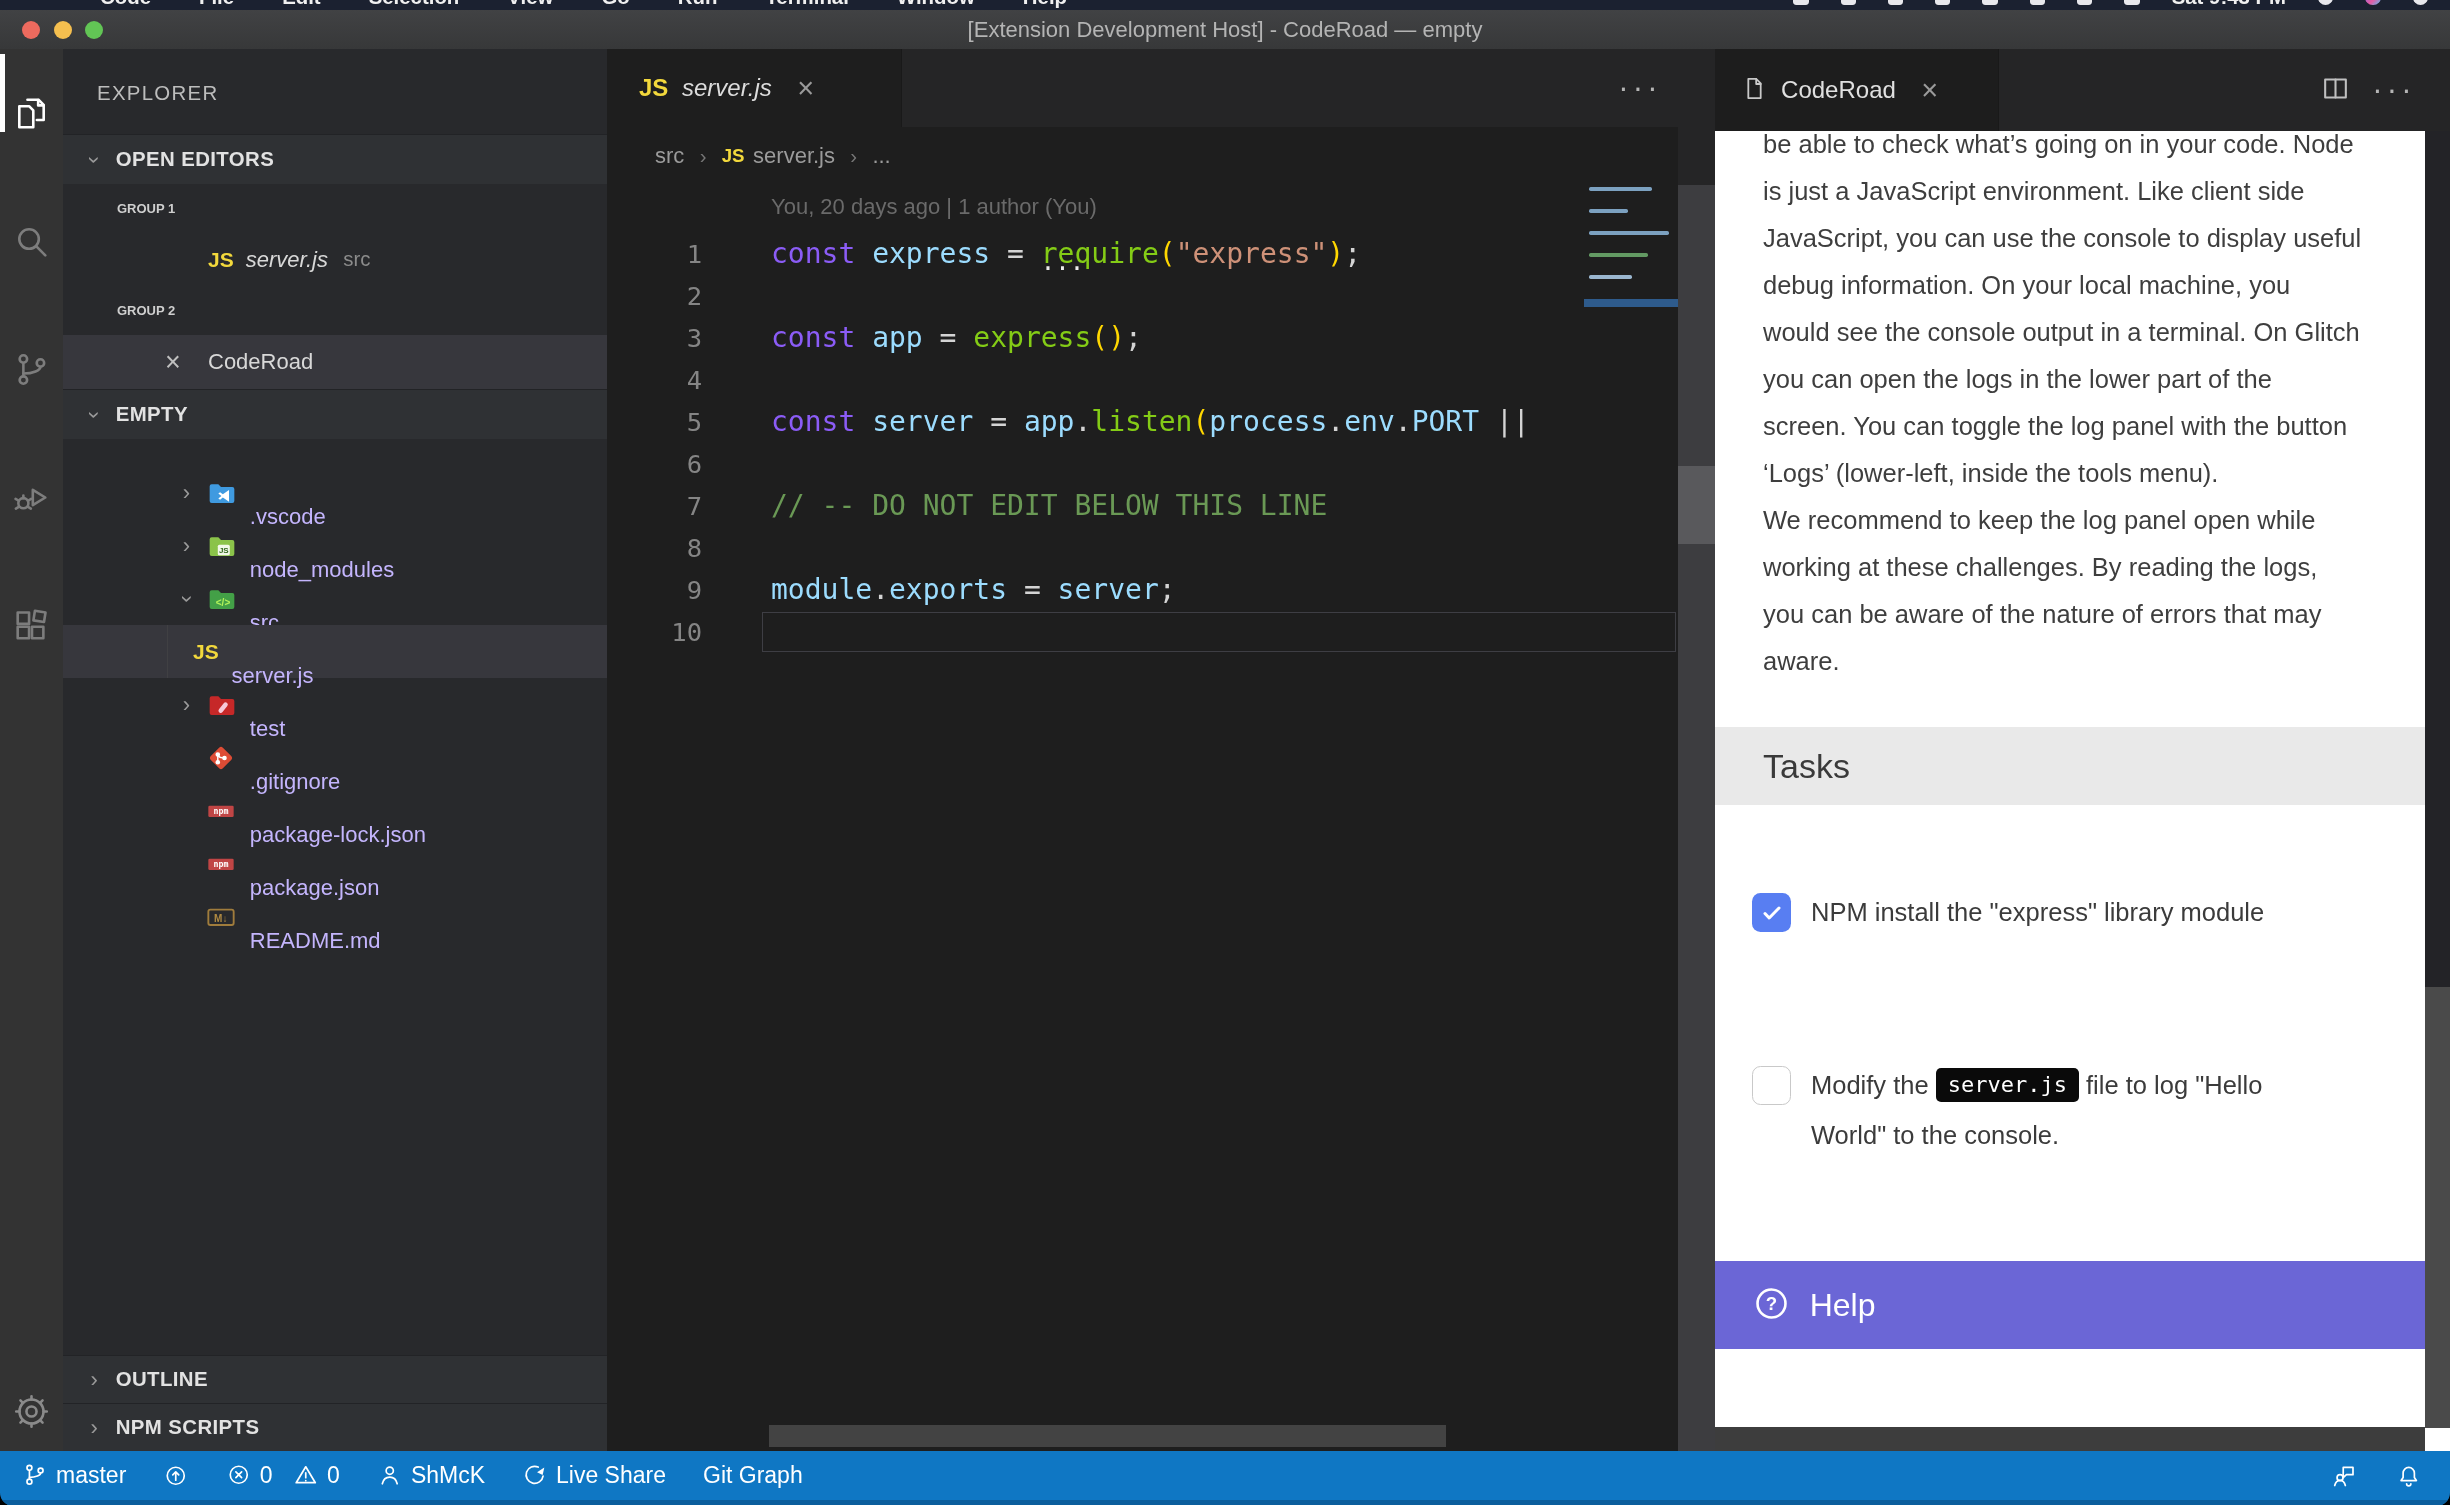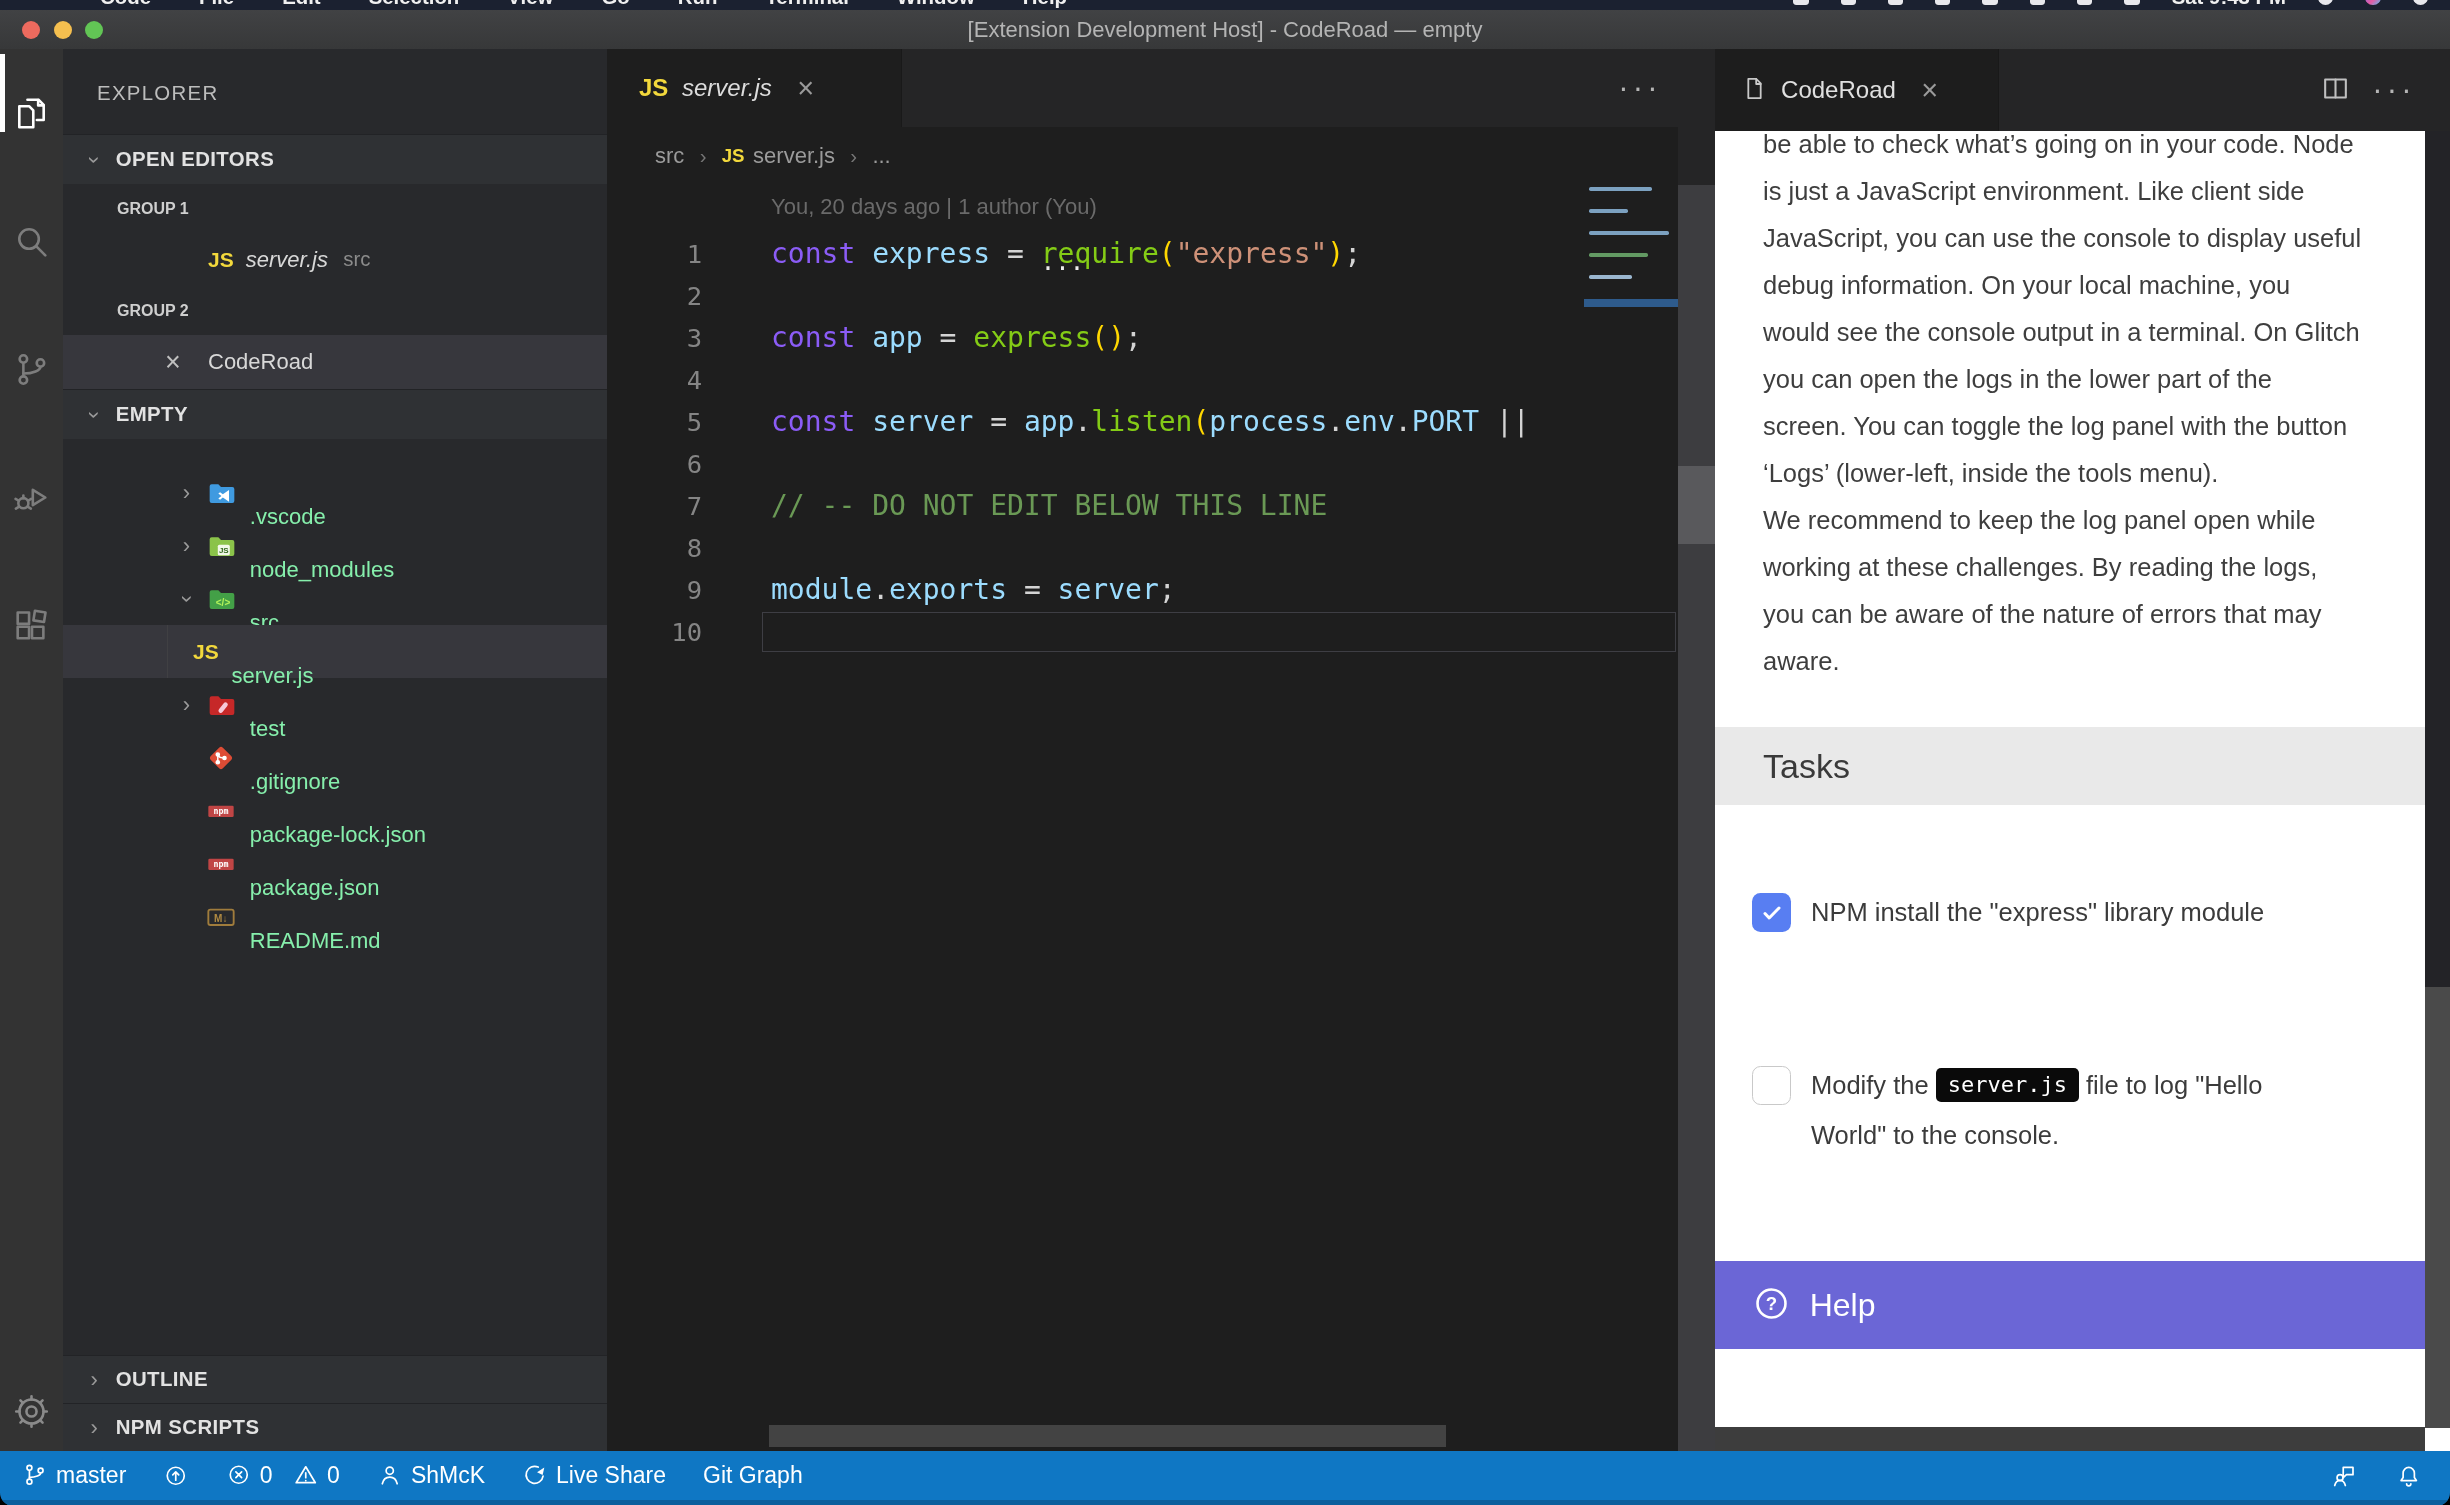--- a/index.html
+++ b/index.html
@@ -33,33 +33,33 @@
   #ab-gear{position:absolute;bottom:20.4px;width:63px;display:flex;justify-content:center;color:#8a8a8a;}
   #ab-gear svg{width:39px;height:39px;}
 
   
   #sidebar{position:absolute;left:63px;top:0;width:544px;height:100%;background:#28292c;color:#c9c9c9;}
   .sb-title{height:85px;line-height:88px;padding-left:34px;font-size:20.4px;letter-spacing:1.3px;color:#bdbdbd;}
   .section-h{display:flex;align-items:center;gap:12px;height:49px;background:#2f3134;padding-left:22px;font-weight:bold;font-size:20.4px;color:#e2e2e2;letter-spacing:0.4px;border-top:0.9px solid #222326;}
   .chev{color:#9a9a9a;font-size:22px;line-height:1;display:inline-block;width:18.7px;text-align:center;font-weight:normal;}
   .chev.d{transform:rotate(90deg);}
   #oe-list{}
-  .oe-group-label{height:49px;display:flex;align-items:center;padding-left:54px;font-weight:bold;font-size:16px;color:#cfcfcf;text-align:right;}
+  .oe-group-label{height:49px;display:flex;align-items:center;padding-left:54px;font-weight:bold;font-size:13px;color:#cfcfcf;text-align:right;}
   .oe-item{height:53px;display:flex;align-items:center;padding-left:145px;font-size:22px;}
   .oe-item.h64{height:54px;}
   .oe-item .fname{margin-left:12px;color:#d8d8d8;}
   .oe-item .fname.preview{font-style:italic;}
   .oe-item .detail{margin-left:15.3px;color:#8b8b8b;font-size:20.4px;}
   .oe-item.sel{background:#37373d;padding-left:102px;}
   .oe-item .close-x{color:#c0c0c0;font-size:27px;width:31px;}
   .js-badge{color:#f2d83c;font-weight:bold;font-size:21px;font-style:normal;}
   .t-row{height:53px;display:flex;align-items:center;padding-left:105px;font-size:22px;position:relative;}
   .t-row .spacer{display:inline-block;width:37px;}
   .t-row svg{width:32px;height:32px;flex:none;}
-  .t-row .fname{margin-left:12.8px;color:#86efac;margin-top:48px;}
+  .t-row .fname{margin-left:12.8px;color:#c4b5fd;margin-top:48px;}
   .t-row.sel{background:#37373d;}
   .t-row.nested{padding-left:125px;}
   .t-row.nested::before{content:"";position:absolute;left:104px;top:0;bottom:0;width:0.9px;background:#404043;}
   #tree{padding-top:27px;}
   #sb-bottom{position:absolute;bottom:0;left:0;width:100%;}
 
   
   #editor-group{position:absolute;left:607px;top:0;width:1072px;height:100%;background:#1e1e1e;}
   .tabbar{position:relative;height:78px;background:#252526;}
   #ed-tab{position:absolute;left:0;top:0;width:295px;height:78px;background:#1e1e1e;display:flex;align-items:center;padding-left:32px;box-sizing:border-box;border-right:0.9px solid #191919;}

